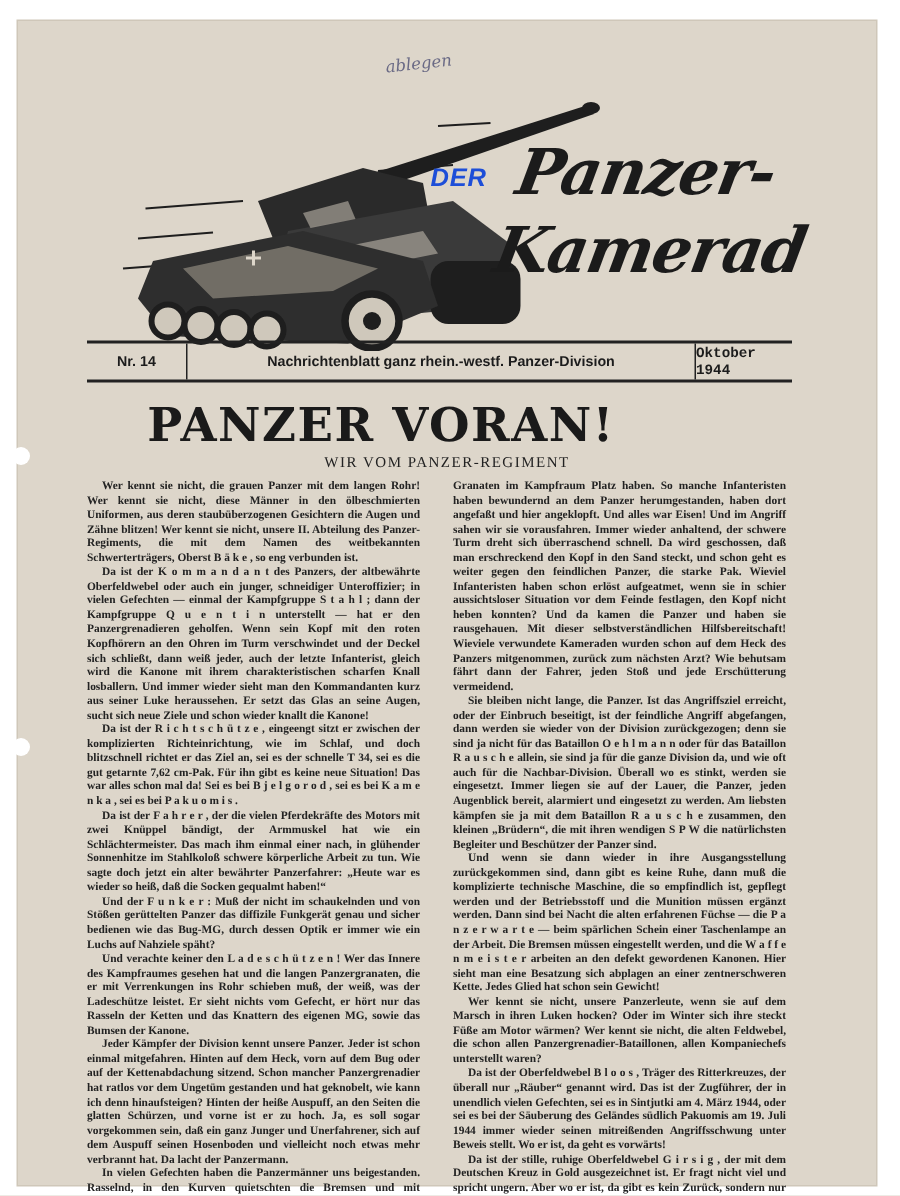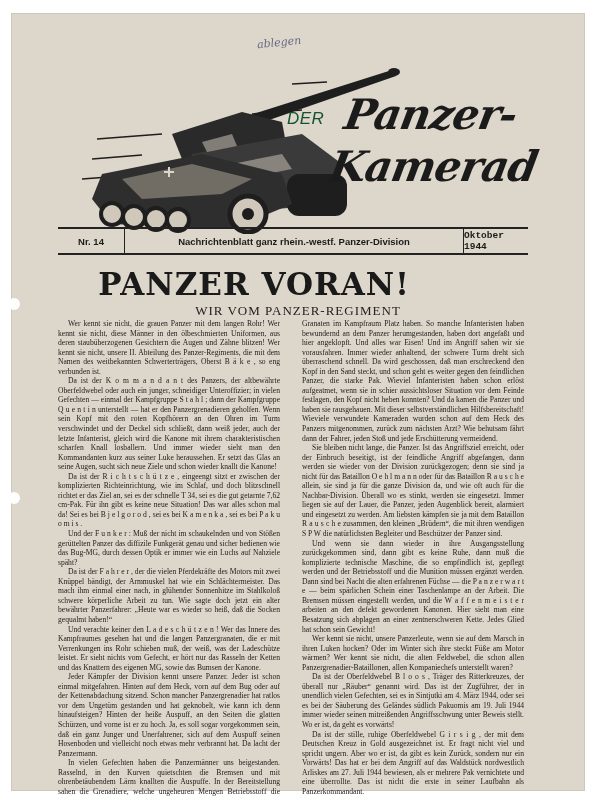--- a/index.html
+++ b/index.html
@@ -13,21 +13,21 @@
     box-shadow: 0 0 0 1px #cfc7b9;
   }
   .punch { position:absolute; width:12px; height:12px; border-radius:50%; background:#ffffff; left:-4px; }
   .pencil {
     position:absolute; left:245px; top:22px; font-family:"DejaVu Serif", serif; font-style:italic;
     font-size:11px; color:#6a6a85; transform:rotate(-6deg);
   }
   .masthead-art { position:absolute; left:40px; top:40px; width:520px; height:180px; }
   .masthead-der {
     position:absolute; left:275px; top:95px; font-family:"Liberation Sans", sans-serif;
-    font-style:italic; font-size:17px; color:#14532d; letter-spacing:0.5px;
+    font-style:italic; font-size:17px; color:#1d4ed8; letter-spacing:0.5px;font-weight:bold;
   }
   .masthead-title1, .masthead-title2 {
     position:absolute; font-family:"DejaVu Serif", serif; font-style:italic; font-weight:bold;
     color:#1b1b1b; letter-spacing:-1px;
   }
   .masthead-title1 { left:333px; top:76px; font-size:42px; transform:skewX(-10deg); }
   .masthead-title2 { left:318px; top:128px; font-size:42px; transform:skewX(-10deg); }
 
   .infobar {
     position:absolute; left:46px; top:213px; width:470px; height:24px;
@@ -40,30 +40,30 @@
   .infobar .c2 { flex:1; border-right:1.5px solid #222; }
   .infobar .c3 { width:64px;font-family:Liberation Mono, monospace; }
 
   .headline {
     position:absolute; left:0; width:484px; top:252px; text-align:center;
     font-family:"DejaVu Serif", serif; font-weight:bold; font-size:31px; color:#1a1a1a;
     letter-spacing:1px;
   }
   .subhead {
     position:absolute; left:0; width:572px; top:289px; text-align:center;
-    font-family:"Liberation Serif", serif; font-size:13px; color:#222; letter-spacing:1px;
+    font-family:"Liberation Serif", serif; font-size:10px; color:#222; letter-spacing:1px;
   }
   .col {
     position:absolute; top:305px; width:222px;
     font-family:"Liberation Serif", serif; font-size:7.6px; line-height:9.55px; color:#222;
     text-align:justify;
   }
   .col.left { left:46px; }
   .col.right { left:290px; }
-  .col p { margin:0; text-indent:10px; }
+  .col p { margin:0; text-indent:10px;font-weight:bold; }
 </style>
 </head>
 <body>
 
 <div class="page">
   <div class="punch" style="top:284px"></div>
   <div class="punch" style="top:478px"></div>
 
   <div class="pencil">ablegen</div>
 
@@ -115,22 +115,22 @@
     <div class="cell c3">Oktober 1944</div>
   </div>
 
   <div class="headline">PANZER VORAN!</div>
   <div class="subhead">WIR VOM PANZER-REGIMENT</div>
 
   <div class="col left">
     <p>Wer kennt sie nicht, die grauen Panzer mit dem langen Rohr! Wer kennt sie nicht, diese Männer in den ölbeschmierten Uniformen, aus deren staubüberzogenen Gesichtern die Augen und Zähne blitzen! Wer kennt sie nicht, unsere II. Abteilung des Panzer-Regiments, die mit dem Namen des weitbekannten Schwerterträgers, Oberst B ä k e , so eng verbunden ist.</p>
     <p>Da ist der K o m m a n d a n t des Panzers, der altbewährte Oberfeldwebel oder auch ein junger, schneidiger Unteroffizier; in vielen Gefechten — einmal der Kampfgruppe S t a h l ; dann der Kampfgruppe Q u e n t i n unterstellt — hat er den Panzergrenadieren geholfen. Wenn sein Kopf mit den roten Kopfhörern an den Ohren im Turm verschwindet und der Deckel sich schließt, dann weiß jeder, auch der letzte Infanterist, gleich wird die Kanone mit ihrem charakteristischen scharfen Knall losballern. Und immer wieder sieht man den Kommandanten kurz aus seiner Luke heraussehen. Er setzt das Glas an seine Augen, sucht sich neue Ziele und schon wieder knallt die Kanone!</p>
     <p>Da ist der R i c h t s c h ü t z e , eingeengt sitzt er zwischen der komplizierten Richteinrichtung, wie im Schlaf, und doch blitzschnell richtet er das Ziel an, sei es der schnelle T 34, sei es die gut getarnte 7,62 cm-Pak. Für ihn gibt es keine neue Situation! Das war alles schon mal da! Sei es bei B j e l g o r o d , sei es bei K a m e n k a , sei es bei P a k u o m i s .</p>
+    <p>Da ist der F a h r e r , der die vielen Pferdekräfte des Motors mit zwei Knüppel bändigt, der Armmuskel hat wie ein Schlächtermeister. Das mach ihm einmal einer nach, in glühender Sonnenhitze im Stahlkoloß schwere körperliche Arbeit zu tun. Wie sagte doch jetzt ein alter bewährter Panzerfahrer: „Heute war es wieder so heiß, daß die Socken gequalmt haben!“</p>
     <p>Und der F u n k e r : Muß der nicht im schaukelnden und von Stößen gerüttelten Panzer das diffizile Funkgerät genau und sicher bedienen wie das Bug-MG, durch dessen Optik er immer wie ein Luchs auf Nahziele späht?</p>
-    <p>Da ist der F a h r e r , der die vielen Pferdekräfte des Motors mit zwei Knüppel bändigt, der Armmuskel hat wie ein Schlächtermeister. Das mach ihm einmal einer nach, in glühender Sonnenhitze im Stahlkoloß schwere körperliche Arbeit zu tun. Wie sagte doch jetzt ein alter bewährter Panzerfahrer: „Heute war es wieder so heiß, daß die Socken gequalmt haben!“</p>
     <p>Und verachte keiner den L a d e s c h ü t z e n ! Wer das Innere des Kampfraumes gesehen hat und die langen Panzergranaten, die er mit Verrenkungen ins Rohr schieben muß, der weiß, was der Ladeschütze leistet. Er sieht nichts vom Gefecht, er hört nur das Rasseln der Ketten und das Knattern des eigenen MG, sowie das Bumsen der Kanone.</p>
     <p>Jeder Kämpfer der Division kennt unsere Panzer. Jeder ist schon einmal mitgefahren. Hinten auf dem Heck, vorn auf dem Bug oder auf der Kettenabdachung sitzend. Schon mancher Panzergrenadier hat ratlos vor dem Ungetüm gestanden und hat geknobelt, wie kann ich denn hinaufsteigen? Hinten der heiße Auspuff, an den Seiten die glatten Schürzen, und vorne ist er zu hoch. Ja, es soll sogar vorgekommen sein, daß ein ganz Junger und Unerfahrener, sich auf dem Auspuff seinen Hosenboden und vielleicht noch etwas mehr verbrannt hat. Da lacht der Panzermann.</p>
     <p>In vielen Gefechten haben die Panzermänner uns beigestanden. Rasselnd, in den Kurven quietschten die Bremsen und mit ohrenbetäubendem Lärm knallten die Auspuffe. In der Bereitstellung sahen die Grenadiere, welche ungeheuren Mengen Betriebsstoff die Ungiere schlucken und wieviel lange, sperrige</p>
   </div>
 
   <div class="col right">
     <p style="text-indent:0">Granaten im Kampfraum Platz haben. So manche Infanteristen haben bewundernd an dem Panzer herumgestanden, haben dort angefaßt und hier angeklopft. Und alles war Eisen! Und im Angriff sahen wir sie vorausfahren. Immer wieder anhaltend, der schwere Turm dreht sich überraschend schnell. Da wird geschossen, daß man erschreckend den Kopf in den Sand steckt, und schon geht es weiter gegen den feindlichen Panzer, die starke Pak. Wieviel Infanteristen haben schon erlöst aufgeatmet, wenn sie in schier aussichtsloser Situation vor dem Feinde festlagen, den Kopf nicht heben konnten? Und da kamen die Panzer und haben sie rausgehauen. Mit dieser selbstverständlichen Hilfsbereitschaft! Wieviele verwundete Kameraden wurden schon auf dem Heck des Panzers mitgenommen, zurück zum nächsten Arzt? Wie behutsam fährt dann der Fahrer, jeden Stoß und jede Erschütterung vermeidend.</p>
     <p>Sie bleiben nicht lange, die Panzer. Ist das Angriffsziel erreicht, oder der Einbruch beseitigt, ist der feindliche Angriff abgefangen, dann werden sie wieder von der Division zurückgezogen; denn sie sind ja nicht für das Bataillon O e h l m a n n oder für das Bataillon R a u s c h e allein, sie sind ja für die ganze Division da, und wie oft auch für die Nachbar-Division. Überall wo es stinkt, werden sie eingesetzt. Immer liegen sie auf der Lauer, die Panzer, jeden Augenblick bereit, alarmiert und eingesetzt zu werden. Am liebsten kämpfen sie ja mit dem Bataillon R a u s c h e zusammen, den kleinen „Brüdern“, die mit ihren wendigen S P W die natürlichsten Begleiter und Beschützer der Panzer sind.</p>
     <p>Und wenn sie dann wieder in ihre Ausgangsstellung zurückgekommen sind, dann gibt es keine Ruhe, dann muß die komplizierte technische Maschine, die so empfindlich ist, gepflegt werden und der Betriebsstoff und die Munition müssen ergänzt werden. Dann sind bei Nacht die alten erfahrenen Füchse — die P a n z e r w a r t e — beim spärlichen Schein einer Taschenlampe an der Arbeit. Die Bremsen müssen eingestellt werden, und die W a f f e n m e i s t e r arbeiten an den defekt gewordenen Kanonen. Hier sieht man eine Besatzung sich abplagen an einer zentnerschweren Kette. Jedes Glied hat schon sein Gewicht!</p>
     <p>Wer kennt sie nicht, unsere Panzerleute, wenn sie auf dem Marsch in ihren Luken hocken? Oder im Winter sich ihre steckt Füße am Motor wärmen? Wer kennt sie nicht, die alten Feldwebel, die schon allen Panzergrenadier-Bataillonen, allen Kompaniechefs unterstellt waren?</p>

